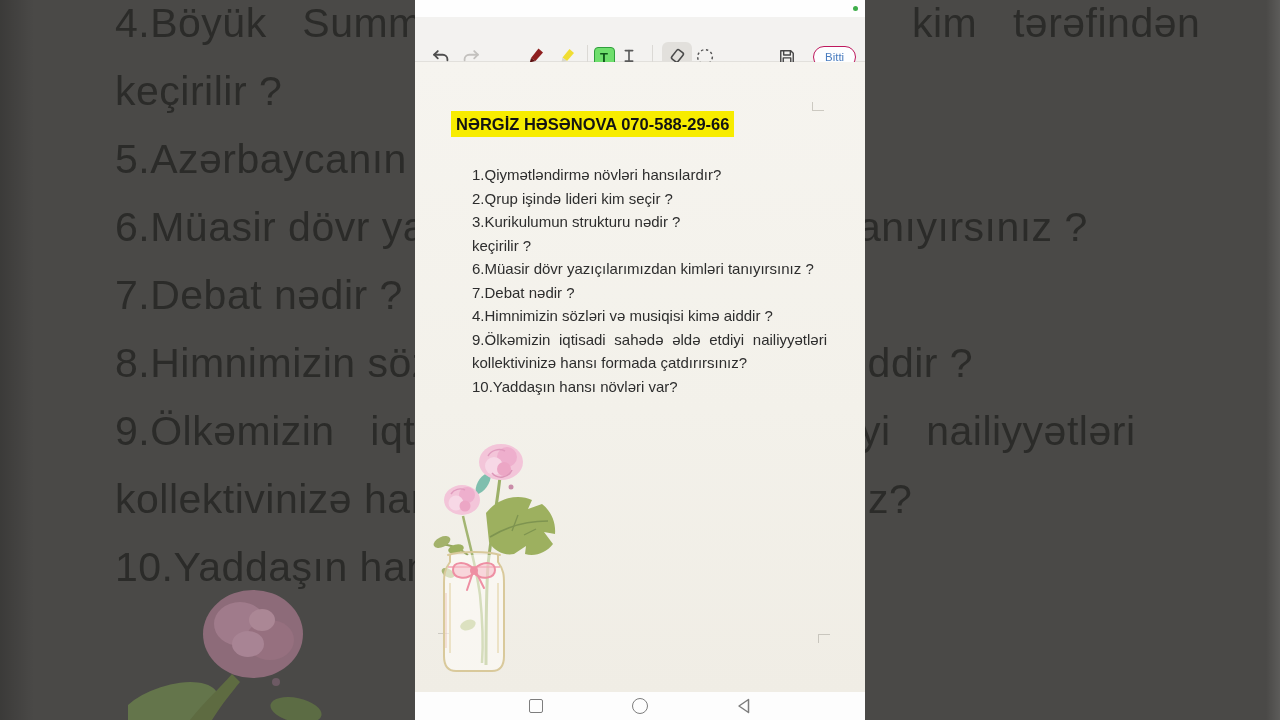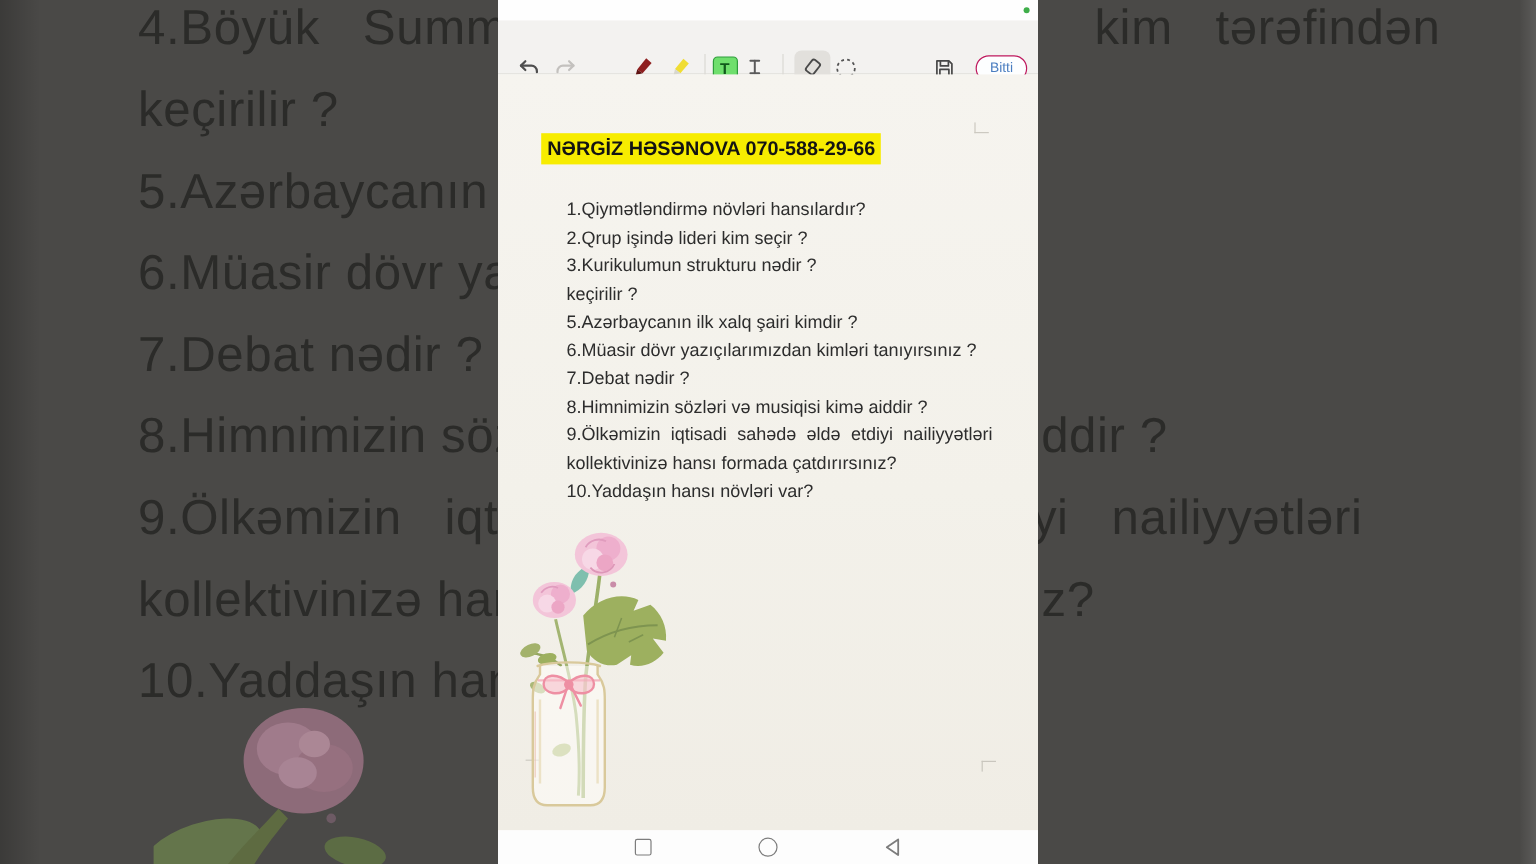--- a/index.html
+++ b/index.html
@@ -66,20 +66,21 @@
     <div class="bgline" style="left:115px;top:68px">keçirilir ?</div>
     <div class="bgline" style="left:115px;top:136px">5.Azərbaycanın ilk</div>
     <div class="bgline" style="left:115px;top:204px">6.Müasir dövr yaz</div>
     <div class="bgline" style="left:115px;top:272px">7.Debat nədir ?</div>
     <div class="bgline" style="left:115px;top:340px">8.Himnimizin söz</div>
     <div class="bgline" style="left:115px;top:408px">9.Ölkəmizin   iqtis</div>
     <div class="bgline" style="left:115px;top:476px">kollektivinizə han</div>
     <div class="bgline" style="left:115px;top:544px">10.Yaddaşın hans</div>
 
     <div class="bgline" style="left:912px;top:0px">kim   tərəfindən</div>
+    <div class="bgline" style="left:858px;top:204px">anıyırsınız ?</div>
     <div class="bgline" style="left:858px;top:340px">iddir ?</div>
     <div class="bgline" style="left:827px;top:408px">diyi   nailiyyətləri</div>
     <div class="bgline" style="left:868px;top:476px">z?</div>
 
     <svg class="bgflower" width="270" height="138" viewBox="0 0 270 138">
       <ellipse cx="40" cy="128" rx="52" ry="24" transform="rotate(-18 40 128)" fill="#64754b"></ellipse>
       <ellipse cx="168" cy="128" rx="26" ry="12" transform="rotate(12 168 128)" fill="#5c6c44"></ellipse>
       <path d="M104 92 C92 106 76 120 62 138 L84 138 C94 122 104 110 112 100 Z" fill="#5e6b41"></path>
       <ellipse cx="125" cy="52" rx="50" ry="44" fill="#8d6b79"></ellipse>
       <ellipse cx="112" cy="42" rx="26" ry="22" fill="#a07b8b"></ellipse>
@@ -176,24 +177,23 @@
 
     <div class="page">
 
       <div class="note-title">NƏRGİZ HƏSƏNOVA 070-588-29-66</div>
 
       <div class="note-text">
         <div class="nl">1.Qiymətləndirmə növləri hansılardır?</div>
         <div class="nl">2.Qrup işində lideri kim seçir ?</div>
         <div class="nl">3.Kurikulumun strukturu nədir ?</div>
         <div class="nl">keçirilir ?</div>
-        <div class="nl">5.Azərbaycanın ilk xalq şairi kimdir ?</div>
         <div class="nl">6.Müasir dövr yazıçılarımızdan kimləri tanıyırsınız ?</div>
         <div class="nl">7.Debat nədir ?</div>
-        <div class="nl">8.Himnimizin sözləri və musiqisi kimə aiddir ?</div>
+        <div class="nl">4.Himnimizin sözləri və musiqisi kimə aiddir ?</div>
         <div class="nl just">9.Ölkəmizin iqtisadi sahədə əldə etdiyi nailiyyətləri</div>
         <div class="nl">kollektivinizə hansı formada çatdırırsınız?</div>
         <div class="nl">10.Yaddaşın hansı növləri var?</div>
       </div>
 
       <div class="corner tr"></div>
       <div class="corner br"></div>
       <div class="corner bl"></div>
 
       <svg class="flower" width="140" height="250" viewBox="0 0 140 250">

